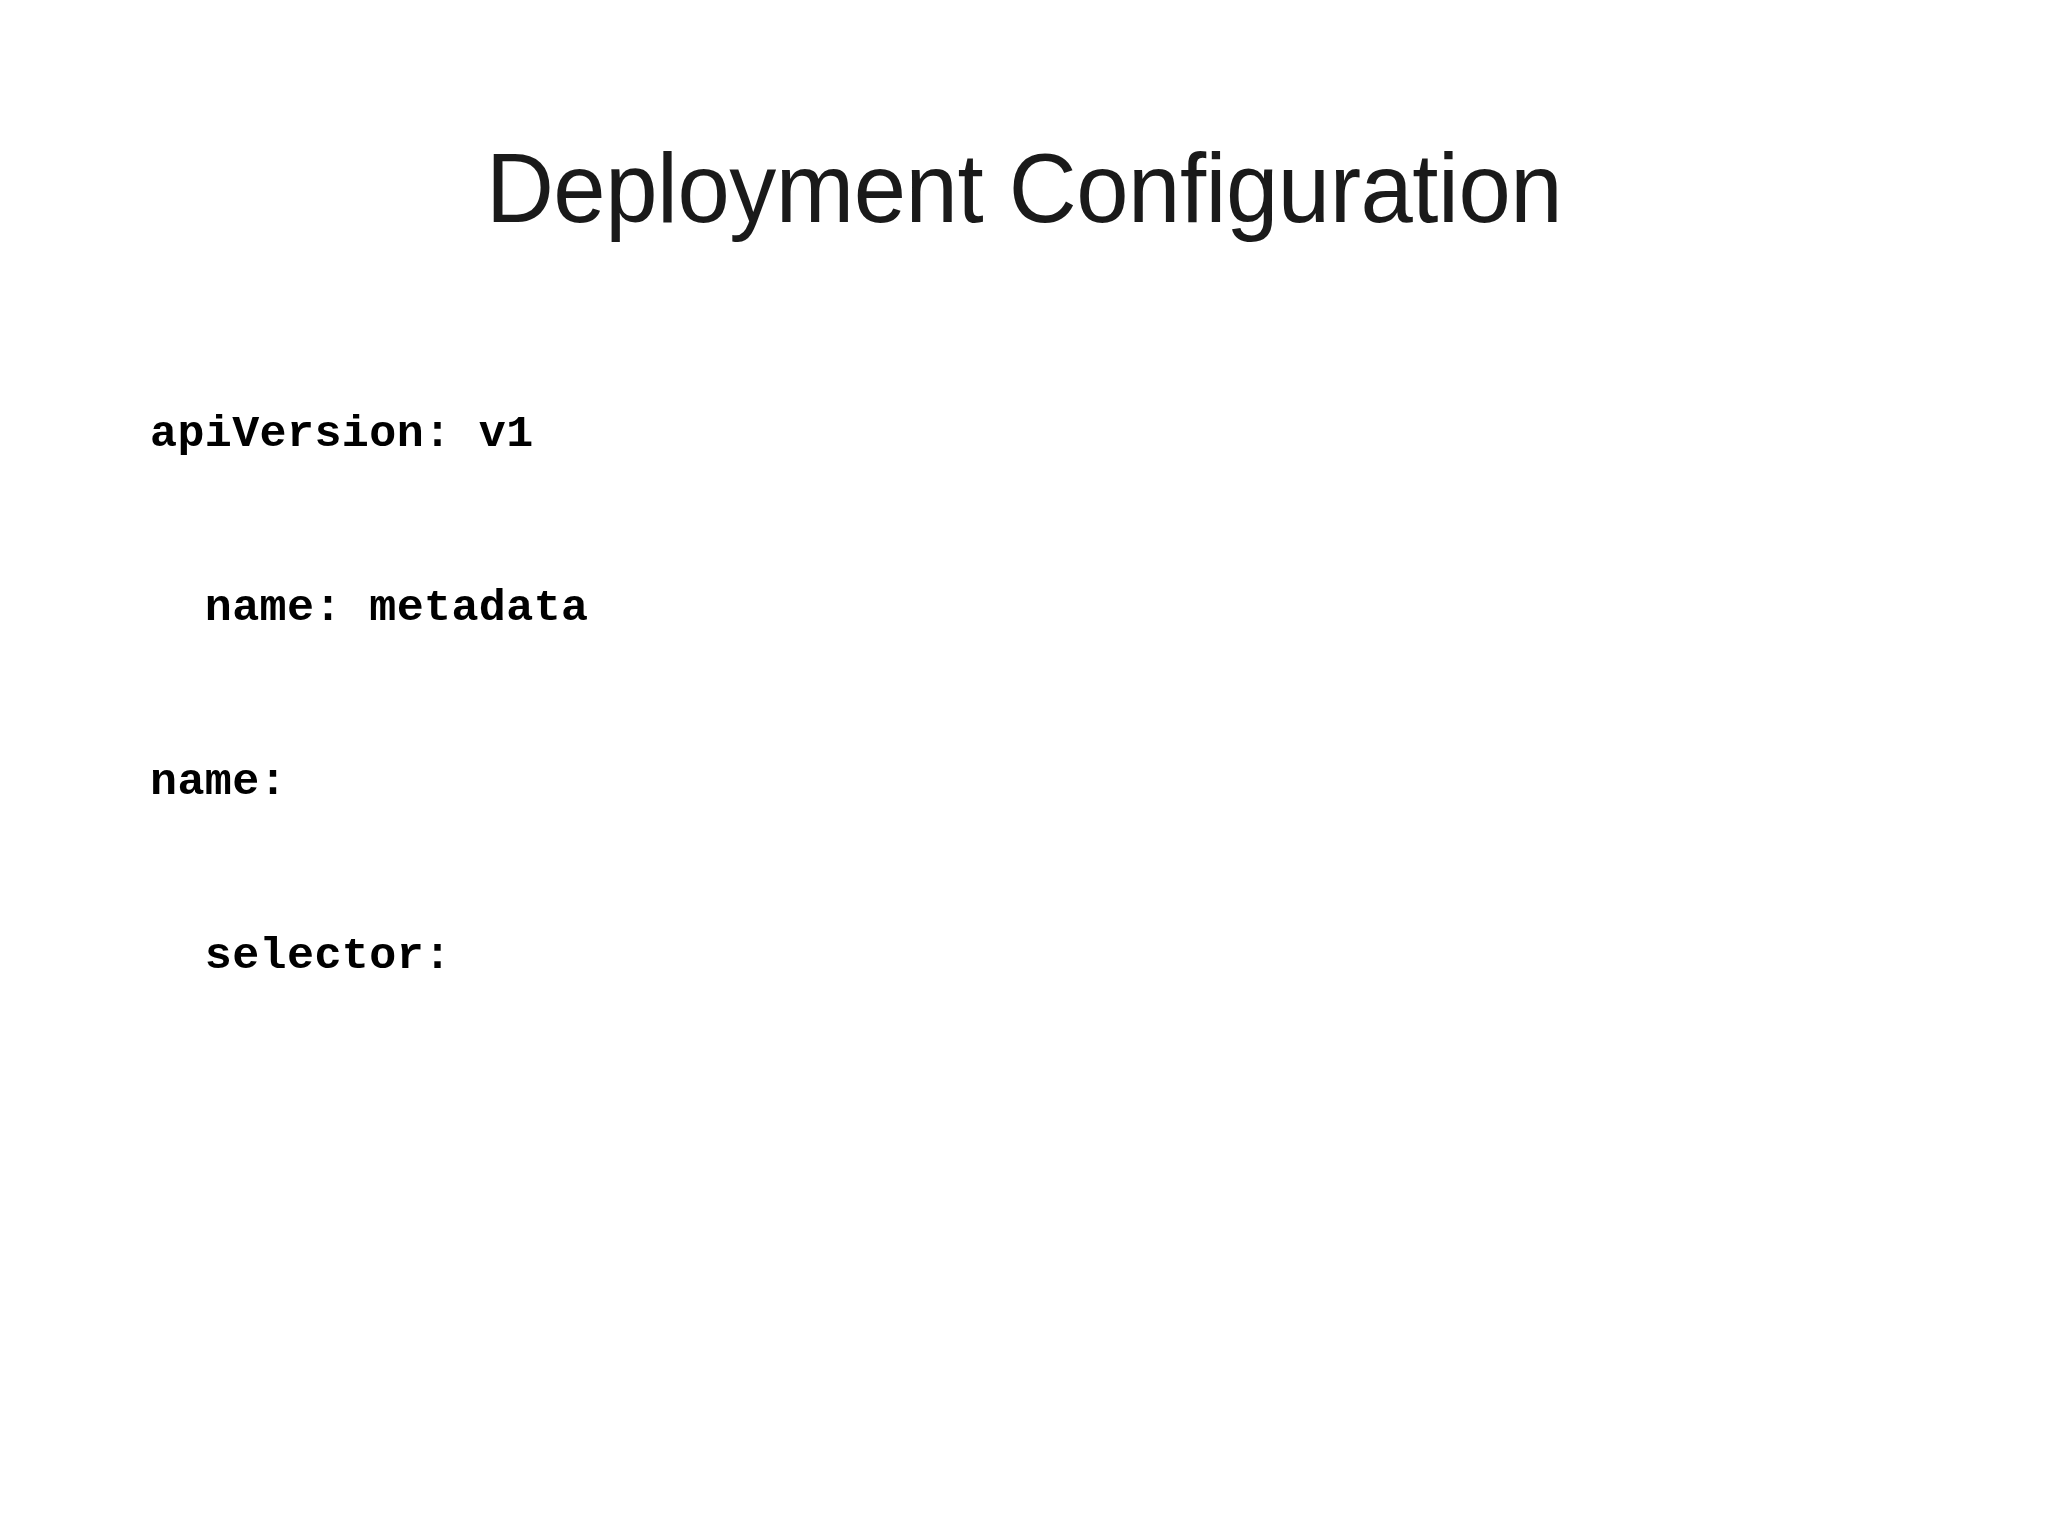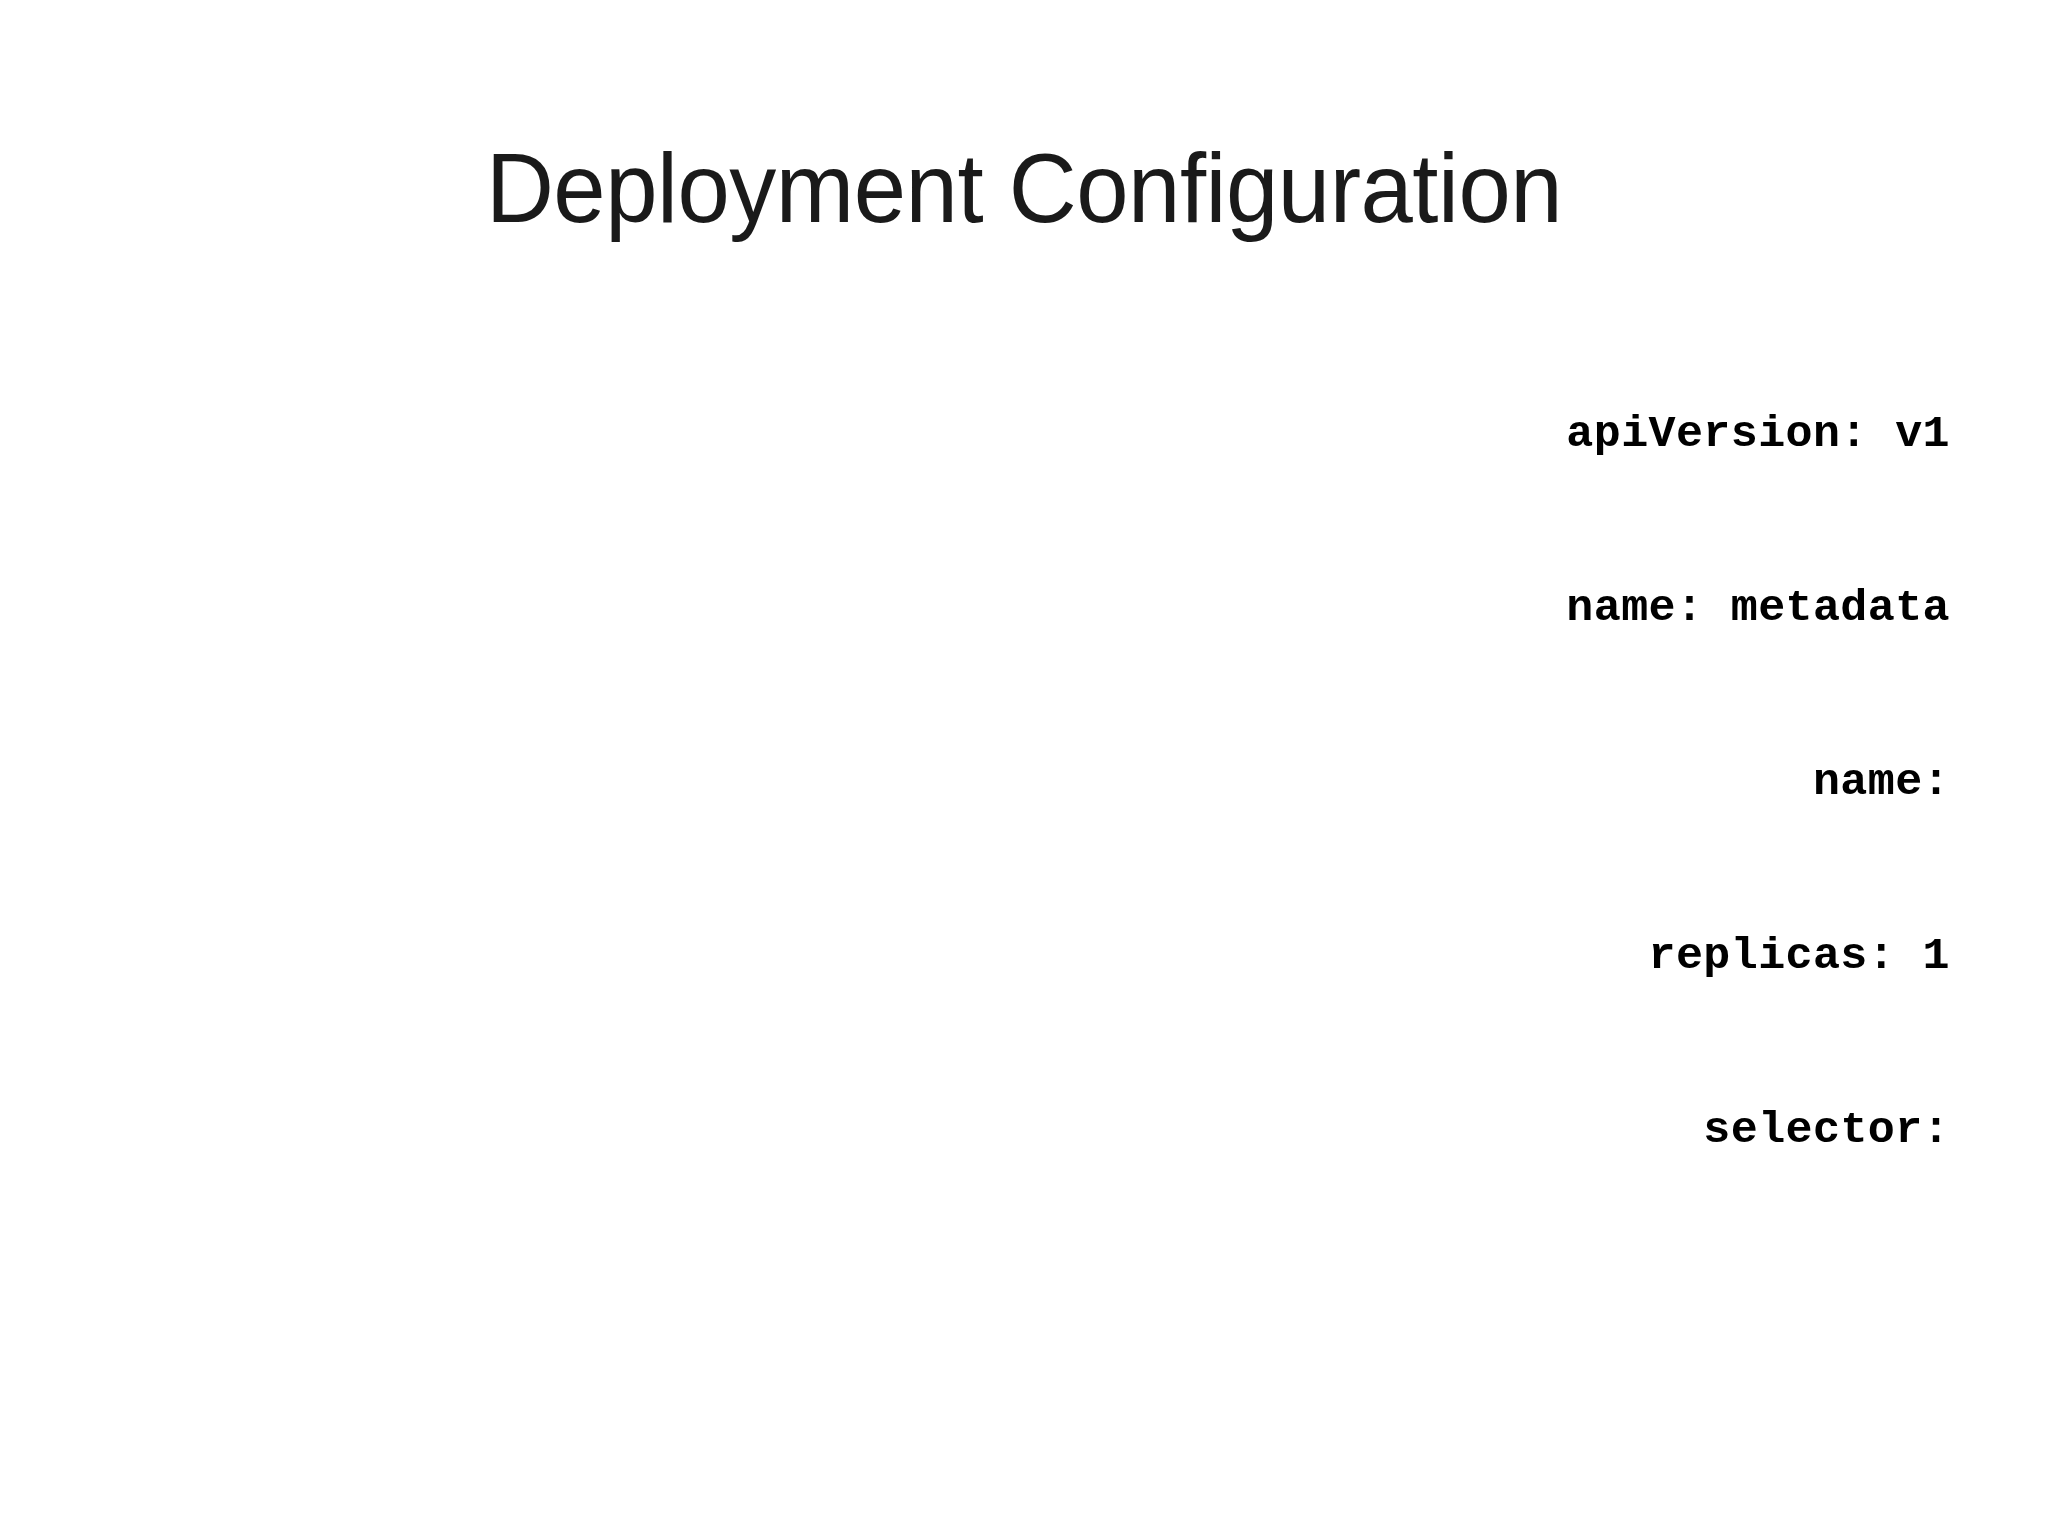--- a/index.html
+++ b/index.html
@@ -47,35 +47,33 @@
     font-size: 45px;
     line-height: 58px;
     color: #000000;
     white-space: pre;
     letter-spacing: 0.4px;
   }
   .code-line {
     display: block;
     white-space: pre;
     min-height: 58px;
-    text-align: right;
   }
 </style>
 </head>
 <body>
 
 <div class="slide">
 
   <h1 class="slide-title">Deployment Configuration</h1>
 
   <div class="code-block">
     <span class="code-line">apiVersion: v1</span>
     <span class="code-line">  name: metadata</span>
     <span class="code-line">name:</span>
-    <span class="code-line">  replicas: 1</span>
     <span class="code-line">  selector:</span>
     
     
     
     
     
     
     
     
     

